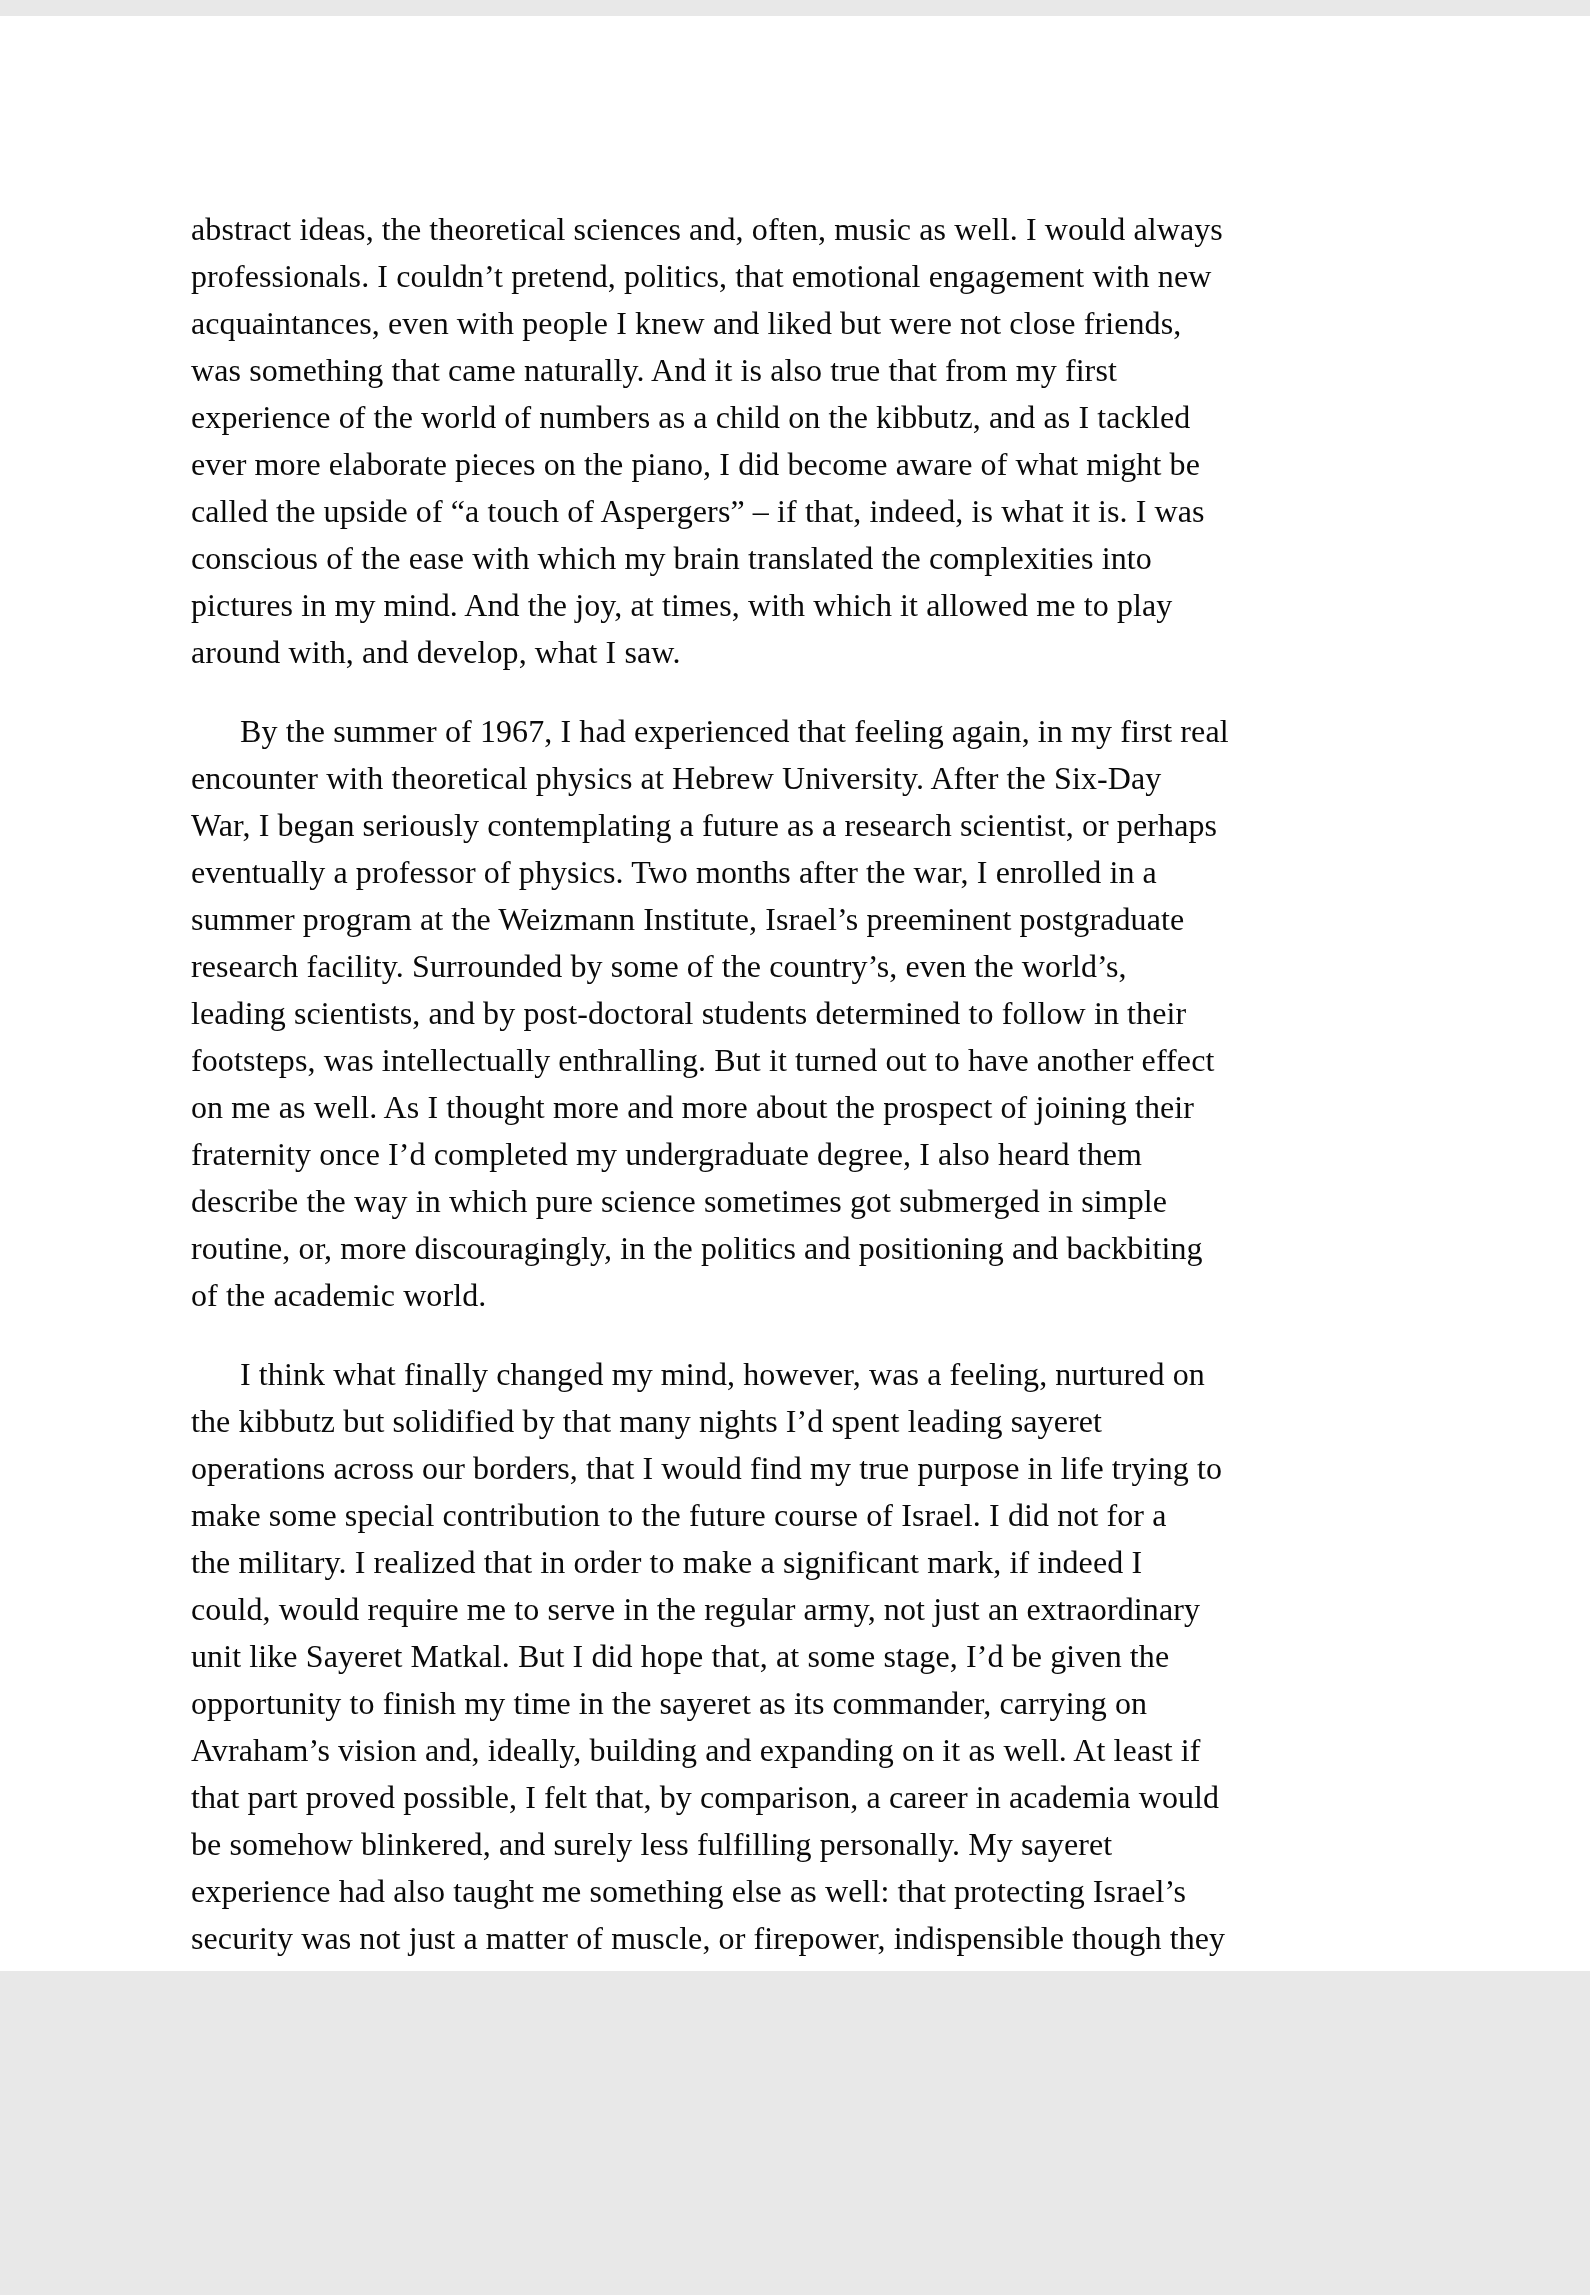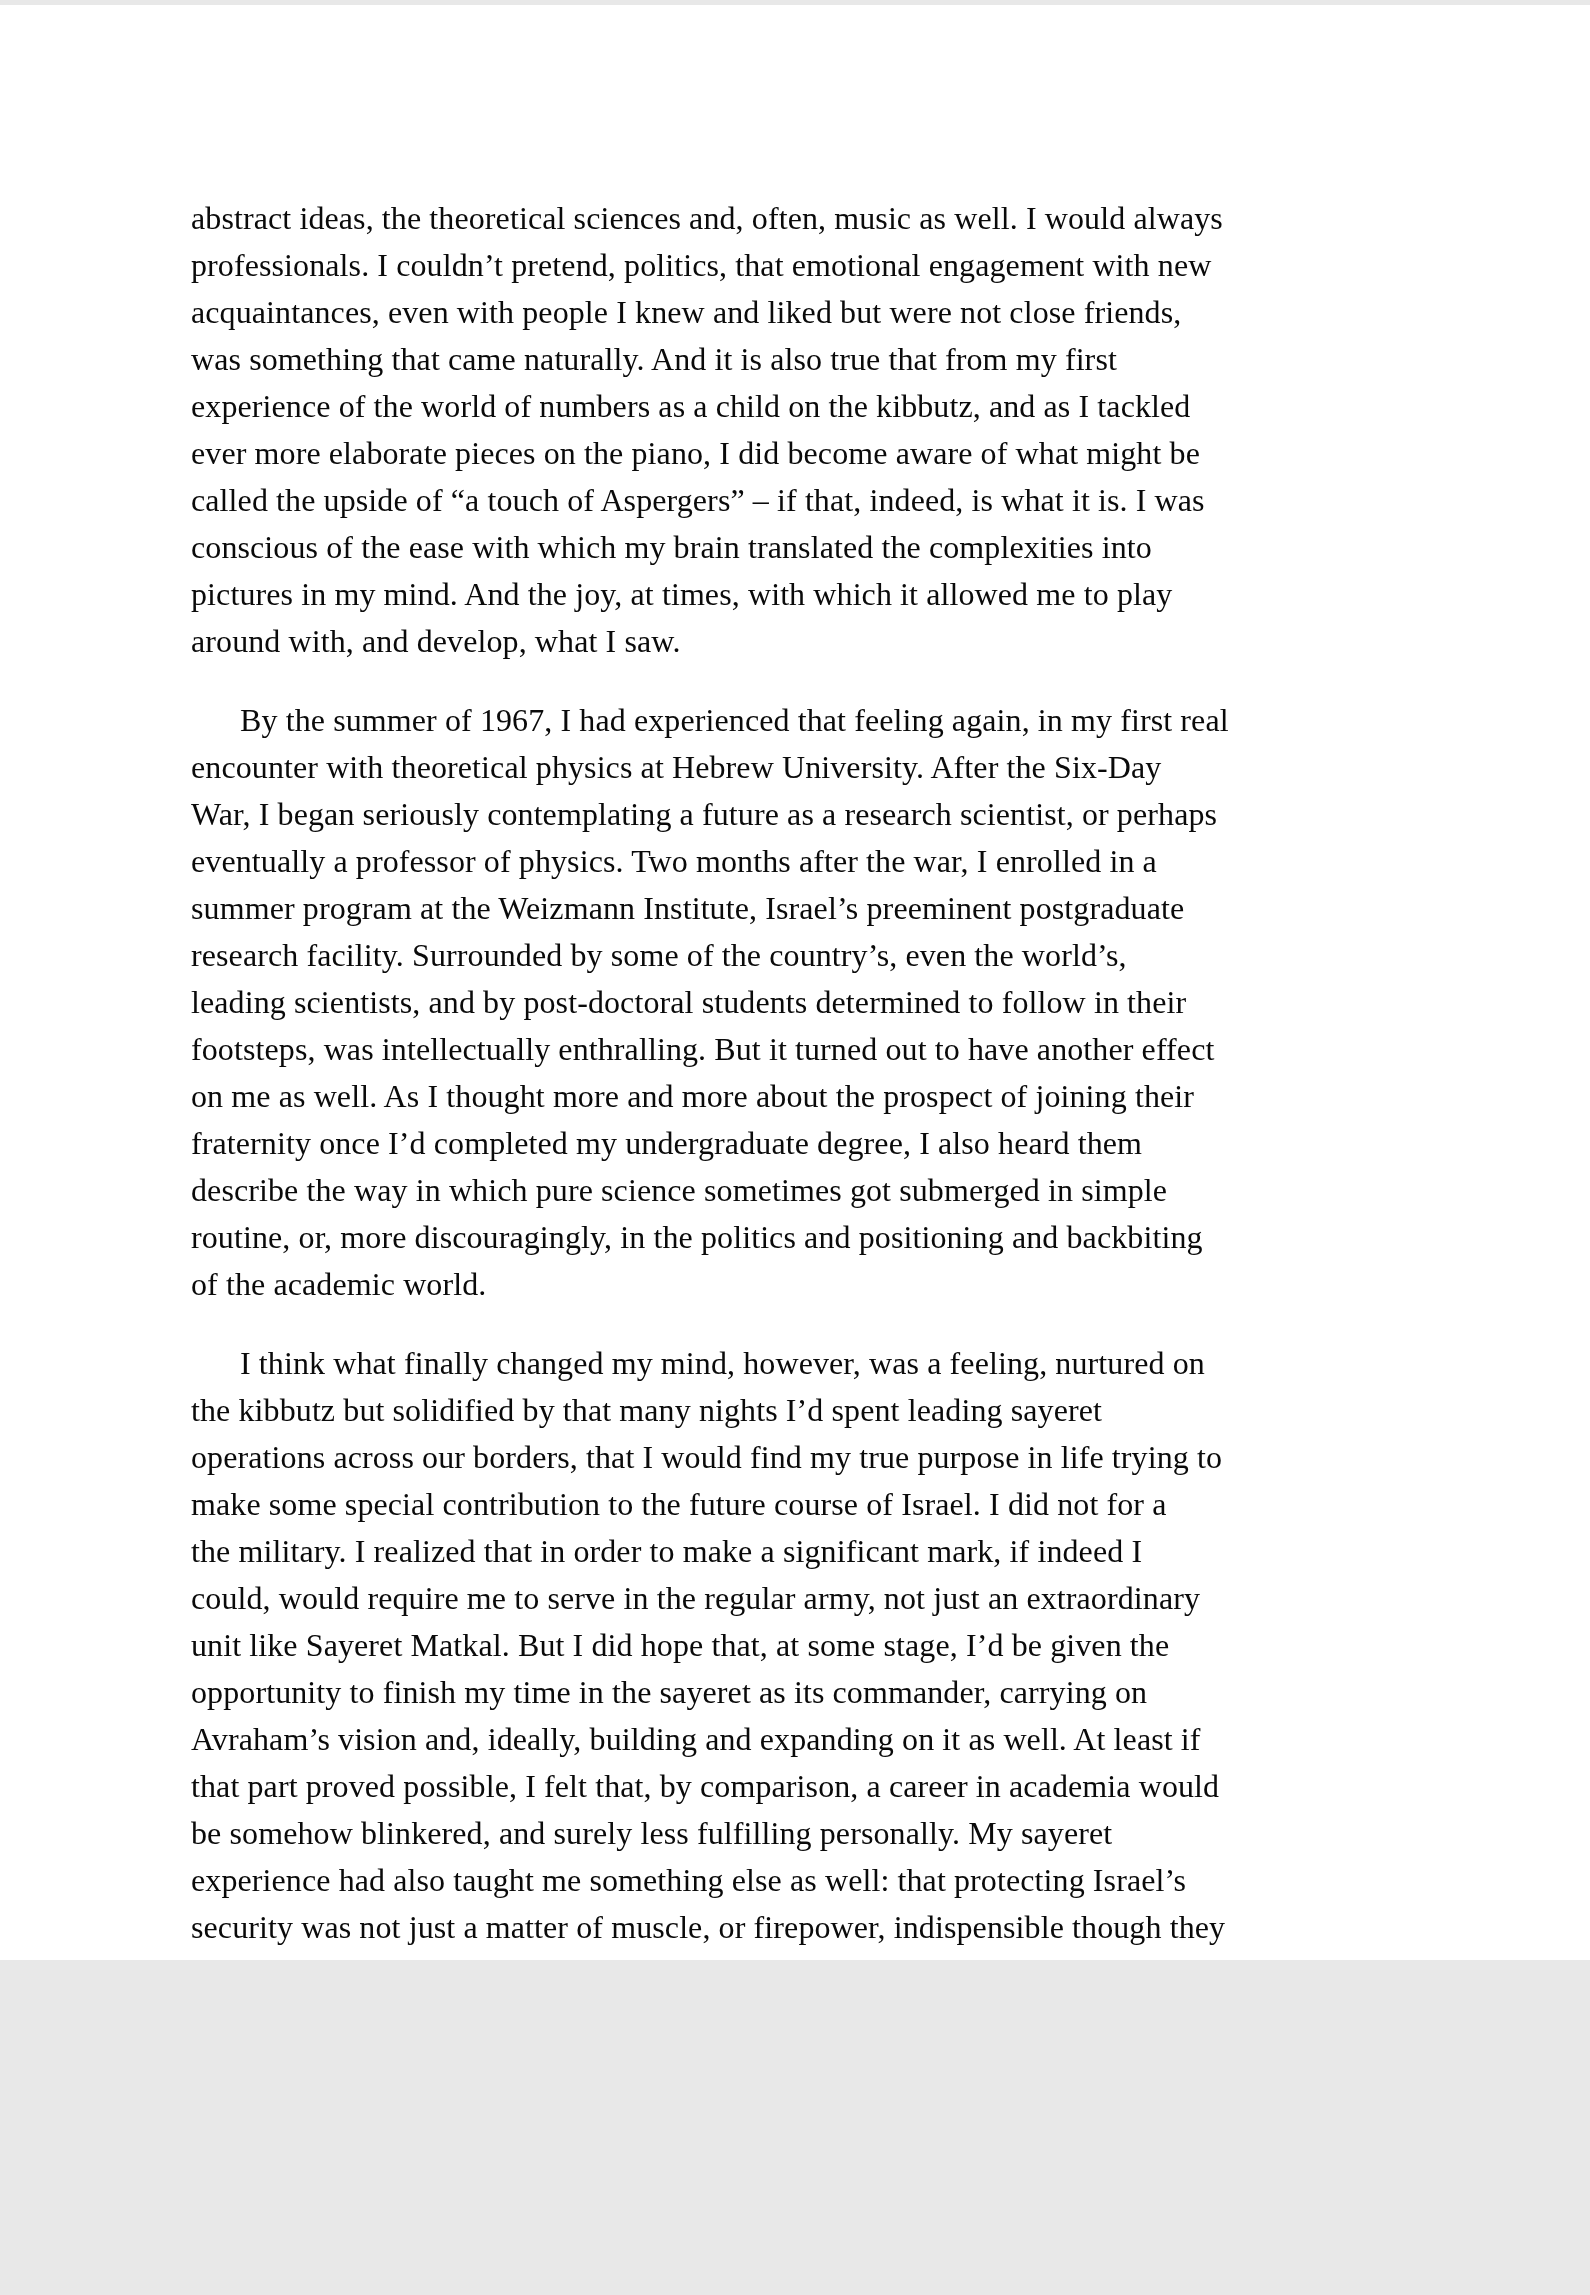--- a/index.html
+++ b/index.html
@@ -4,21 +4,21 @@
 <style>
   html, body {
     margin: 0;
     padding: 0;
     background: #e8e8e8;
   }
   .page {
     position: relative;
     width: 1591px;
     height: 1955px;
-    margin: 5px auto;
+    margin: 16px auto;
     background: #ffffff;
     overflow: hidden;
   }
   .body-text {
     position: absolute;
     left: 191px;
     top: 190px;
     width: 1219px;
     font-family: "Liberation Serif", "DejaVu Serif", serif;
     font-size: 32px;

